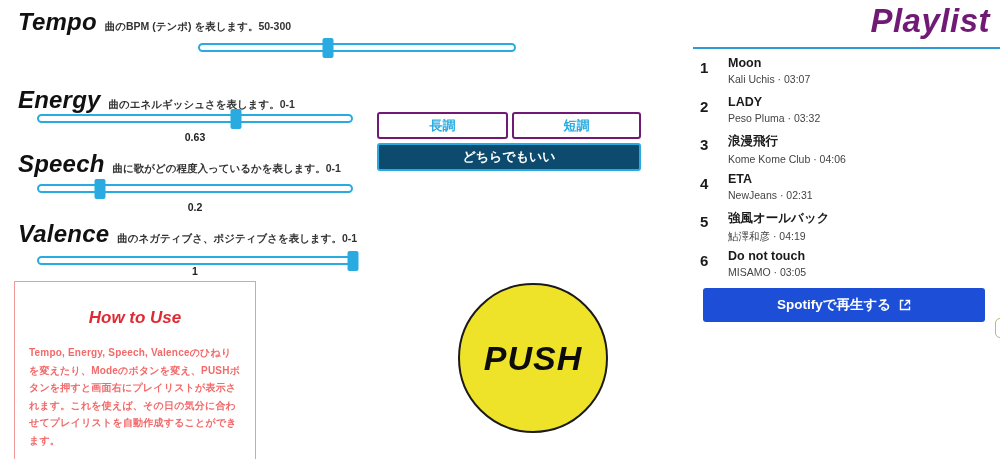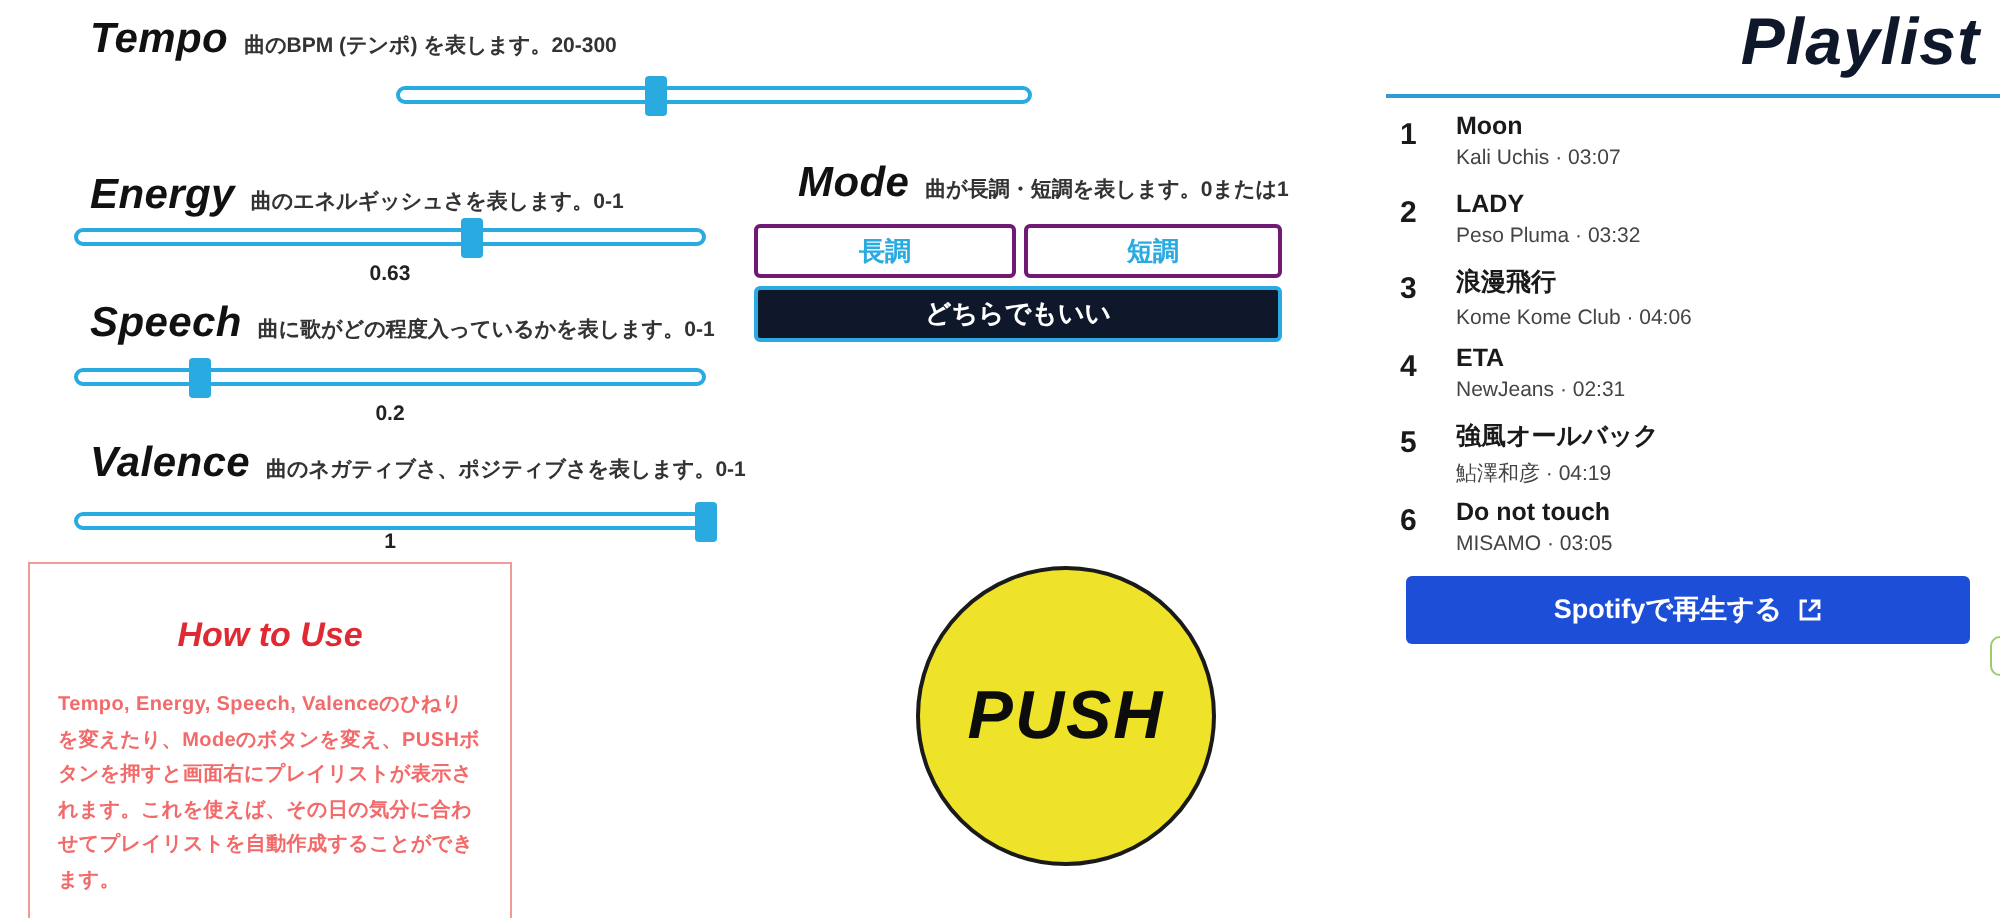--- a/index.html
+++ b/index.html
@@ -8,23 +8,22 @@
     font-family: "Liberation Sans", sans-serif;
     background: #ffffff;
     position: relative;
     overflow: hidden;
   }
   .stage { position: absolute; inset: 0; width: 1000px; height: 459px; }
 
   
   .param-heading { position: absolute; white-space: nowrap; }
   .param-name {
-    font-size: 21px; font-weight: 800; font-style: italic; color: #111;
+    font-size: 24px; font-weight: 800; font-style: italic; color: #111;
     letter-spacing: 0.2px;
-    margin-left: 27px;
   }
   .param-desc {
     font-size: 10.5px; font-weight: 600; color: #333; margin-left: 8px;
   }
 
   
   .slider { position: absolute; height: 20px; }
   .slider-track {
     position: absolute; left: 0; right: 0; top: 5px; height: 9px;
     background: #fdfeff; border: 2px solid #29ABE2; border-radius: 6px;
@@ -52,21 +51,21 @@
   .speech-heading  { left: 18px; top: 150px; }
   .valence-heading { left: 18px; top: 220px; }
   .mode-heading    { left: 372px; top: 80px; }
 
   
   .mode-btn {
     position: absolute; display: flex; align-items: center; justify-content: center;
     border: 2px solid #701a75; border-radius: 3px; background: #fff;
     color: #29ABE2; font-size: 13px; font-weight: 700; cursor: pointer;
   }
-  .mode-btn.selected { background: #0f172a; color: #fff; border-color: #29ABE2; }
+  .mode-btn.selected { background: #0c4a6e; color: #fff; border-color: #29ABE2; }
   .mode-btn-major  { left: 377px; top: 112px; width: 131px; height: 27px; }
   .mode-btn-minor  { left: 512px; top: 112px; width: 129px; height: 27px; }
   .mode-btn-either { left: 377px; top: 143px; width: 264px; height: 28px; }
 
   
   .howto {
     position: absolute; left: 14px; top: 281px; width: 242px; height: 208px;
     border: 1px solid #f19a9a; background: #fff;
   }
   .howto-title {
@@ -85,21 +84,21 @@
     display: flex; align-items: center; justify-content: center; cursor: pointer;
   }
   .push-label {
     font-size: 34px; font-weight: 800; font-style: italic; color: #0c0c0c;
     letter-spacing: 1px;
   }
 
   
   .playlist-title {
     position: absolute; top: 2px; right: 10px;
-    font-size: 33px; font-weight: 800; font-style: italic; color: #0f172a;
+    font-size: 33px; font-weight: 800; font-style: italic; color: #701a75;
     letter-spacing: 0.5px;
   }
   .playlist-underline {
     position: absolute; left: 693px; right: 0; top: 47px; height: 2px;
     background: #2e9bd5;
   }
   .tracks { position: absolute; left: 700px; top: 56px; width: 290px; }
   .track-row { display: flex; height: 38.5px; }
   .track-no {
     width: 28px; font-size: 15px; font-weight: 700; color: #1a1a1a;
@@ -121,21 +120,21 @@
     position: absolute; left: 995px; top: 318px; width: 16px; height: 20px;
     border: 1.5px solid #9ccb6b; border-radius: 5px; background: #fff;
   }
 </style>
 </head>
 <body>
 
 <div class="stage">
 
   <div class="param-heading tempo-heading">
-    <span class="param-name">Tempo</span><span class="param-desc">曲のBPM (テンポ) を表します。20-300</span>
+    <span class="param-name">Tempo</span><span class="param-desc">曲のBPM (テンポ) を表します。50-300</span>
   </div>
   <div class="slider tempo-slider">
     <div class="slider-track"></div>
     <div class="slider-thumb" style="left: 40.8%;"></div>
   </div>
 
   <div class="param-heading energy-heading">
     <span class="param-name">Energy</span><span class="param-desc">曲のエネルギッシュさを表します。0-1</span>
   </div>
   <div class="slider energy-slider">
@@ -155,23 +154,20 @@
 
   <div class="param-heading valence-heading">
     <span class="param-name">Valence</span><span class="param-desc">曲のネガティブさ、ポジティブさを表します。0-1</span>
   </div>
   <div class="slider valence-slider">
     <div class="slider-track"></div>
     <div class="slider-thumb" style="left: 100%;"></div>
   </div>
   <div class="slider-value valence-value">1</div>
 
-  <div class="param-heading mode-heading">
-    <span class="param-name">Mode</span><span class="param-desc">曲が長調・短調を表します。0または1</span>
-  </div>
   <button class="mode-btn mode-btn-major">長調</button>
   <button class="mode-btn mode-btn-minor">短調</button>
   <button class="mode-btn mode-btn-either selected">どちらでもいい</button>
 
   <div class="howto">
     <div class="howto-title">How to Use</div>
     <div class="howto-body">Tempo, Energy, Speech, Valenceのひねりを変えたり、Modeのボタンを変え、PUSHボタンを押すと画面右にプレイリストが表示されます。これを使えば、その日の気分に合わせてプレイリストを自動作成することができます。</div>
   </div>
 
   <button class="push-btn">

